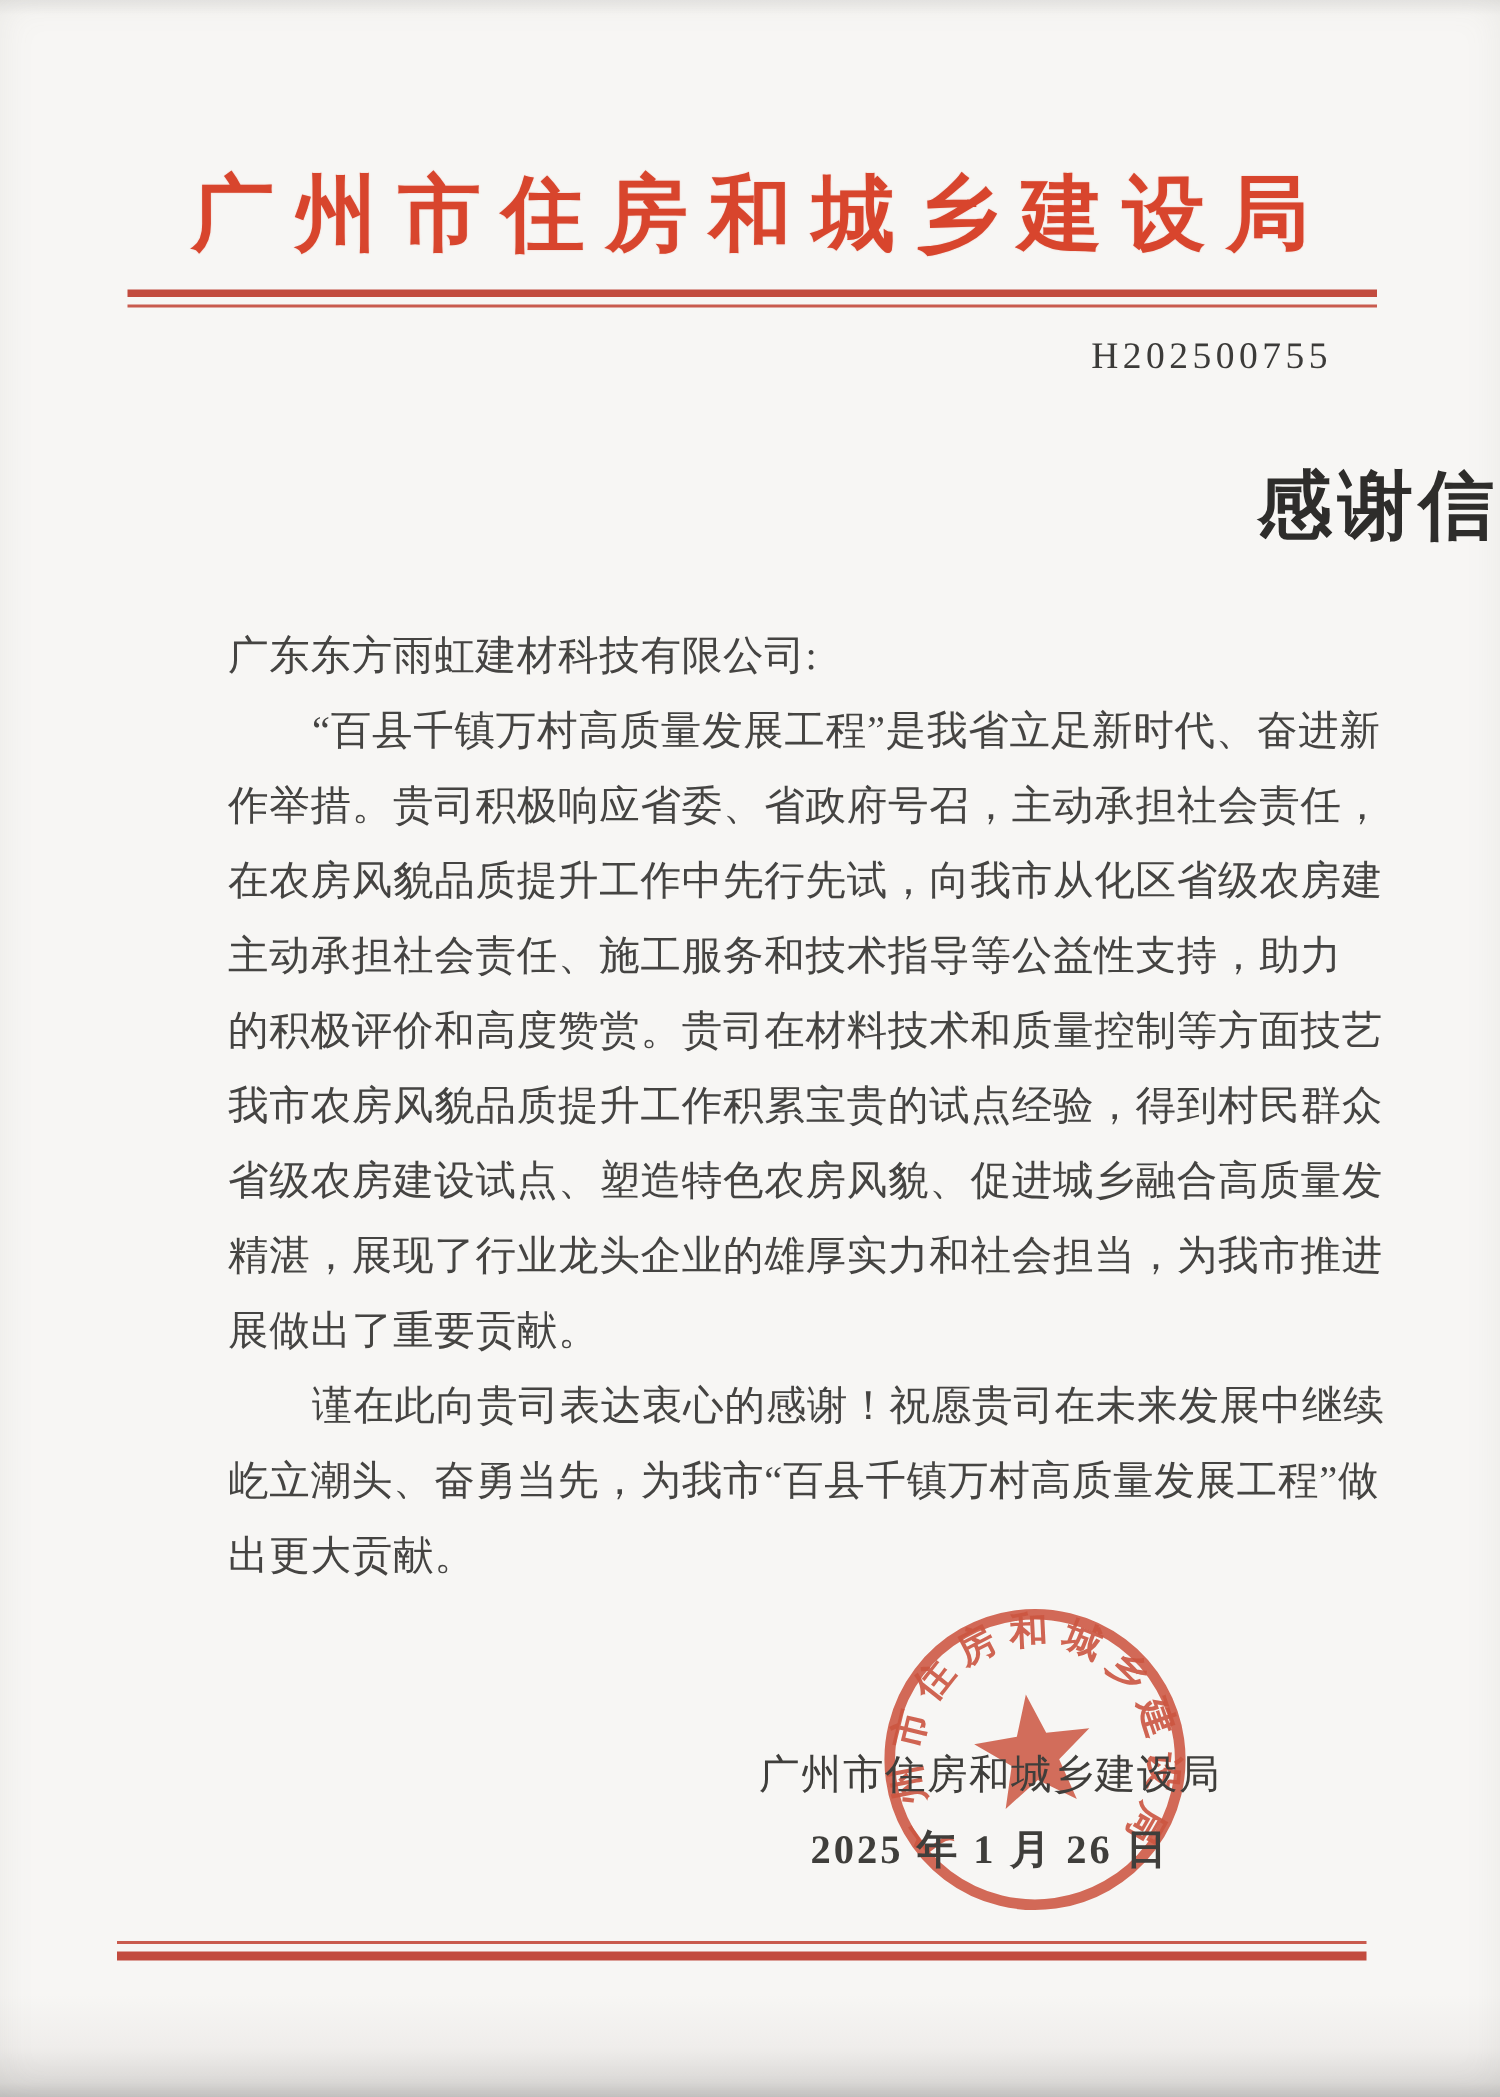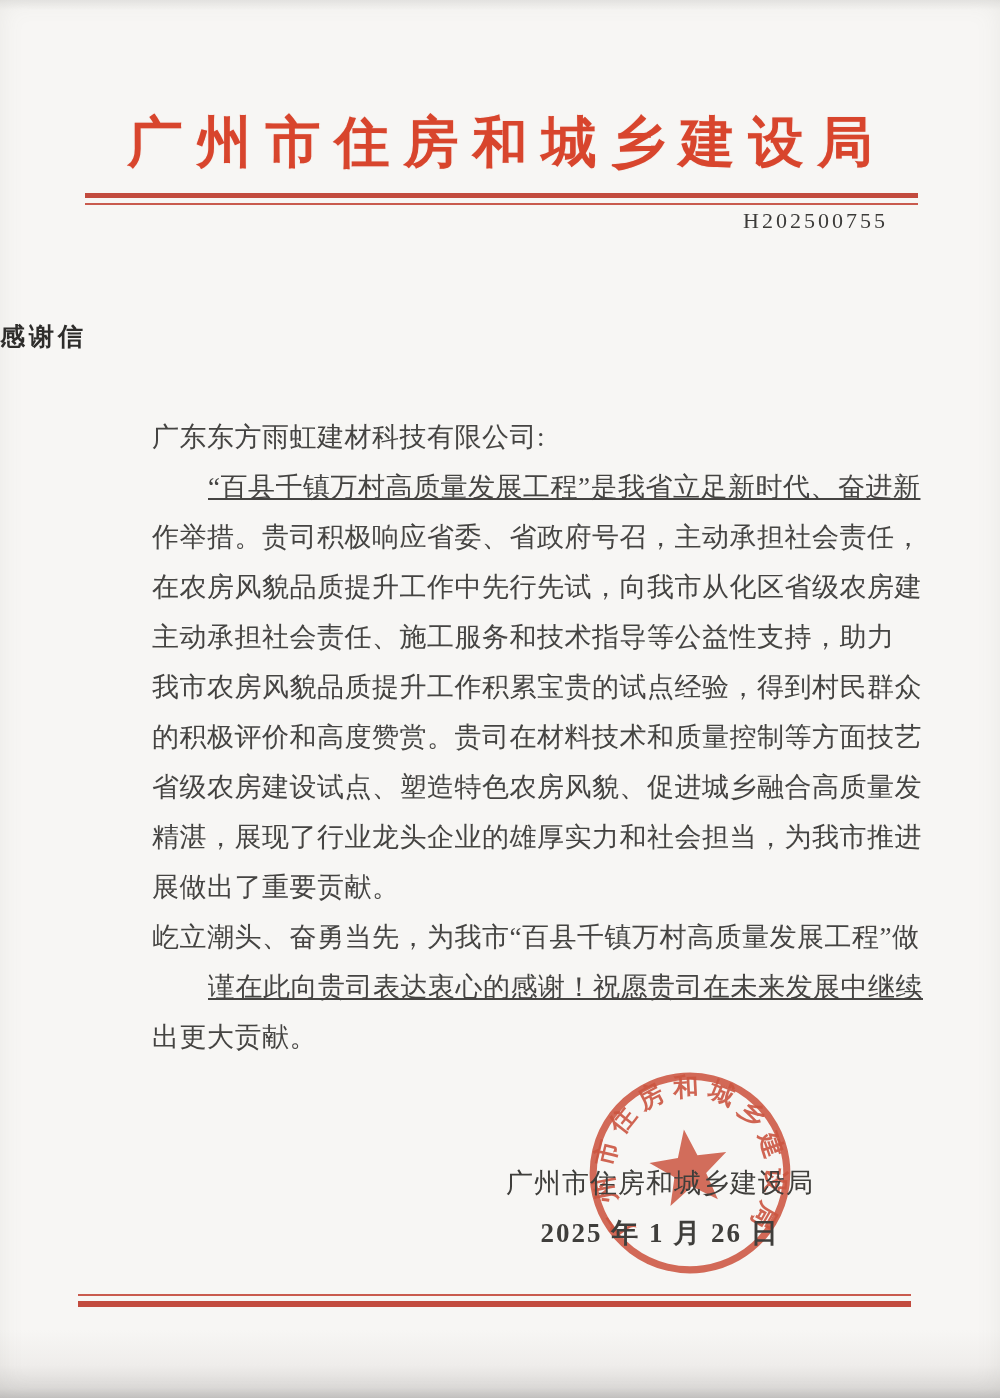--- a/index.html
+++ b/index.html
@@ -23,40 +23,40 @@
     color:#d8452d;
     line-height:66px;
     text-shadow:0 0 1px rgba(216,69,45,0.35);
   }
   .rule{position:absolute;left:85px;width:833px;background:#c24b3e;}
   .rule-top-thick{top:193px;height:5px;}
   .rule-top-thin{top:203px;height:2px;background:#c95b4e;}
   .rule-bottom-thin{top:1294px;height:2px;left:78px;background:#c95b4e;}
   .rule-bottom-thick{top:1301px;height:6px;left:78px;}
   .ref-number{
-    position:absolute;top:208px;right:112px;
-    font-size:22px;letter-spacing:3px;color:#3c3b39;
+    position:absolute;top:224px;right:112px;
+    font-size:25px;letter-spacing:3px;color:#3c3b39;
   }
   .letter-title{
-    position:absolute;top:320px;left:0;width:100%;
-    text-align:left;
-    font-size:25px;font-weight:bold;letter-spacing:4px;
+    position:absolute;top:304px;left:0;width:100%;
+    text-align:right;
+    font-size:50px;font-weight:bold;letter-spacing:4px;
     color:#2e2d2b;
   }
   .letter-body{
     position:absolute;top:412px;left:120px;width:764px;
     font-size:27px;color:#454442;
   }
   .body-line{
     height:50px;line-height:50px;
     white-space:nowrap;
     letter-spacing:0.5px;
     margin-left:32px;
   }
-  .body-line.indent{text-indent:56px;text-decoration:underline;}
+  .body-line.indent{text-indent:56px;}
   .sign-block{
     position:absolute;top:1170px;left:460px;width:400px;
     text-align:center;color:#3f3e3b;
   }
   .signature{font-size:27px;letter-spacing:1px;line-height:27px;}
   .sign-date{margin-top:23px;font-size:27px;letter-spacing:2px;line-height:27px;font-weight:bold;}
   .seal{
     position:absolute;top:1066px;left:583px;
     width:214px;height:214px;
     transform:rotate(-8deg);
@@ -78,27 +78,27 @@
 
   <div class="letter-title">感谢信</div>
 
   <div class="letter-body">
     <div class="body-line">广东东方雨虹建材科技有限公司:</div>
     <div>
         <div class="body-line indent">“百县千镇万村高质量发展工程”是我省立足新时代、奋进新</div>
         <div class="body-line">作举措。贵司积极响应省委、省政府号召，主动承担社会责任，</div>
         <div class="body-line">在农房风貌品质提升工作中先行先试，向我市从化区省级农房建</div>
         <div class="body-line">主动承担社会责任、施工服务和技术指导等公益性支持，助力</div>
+        <div class="body-line">的积极评价和高度赞赏。贵司在材料技术和质量控制等方面技艺</div>
         <div class="body-line">我市农房风貌品质提升工作积累宝贵的试点经验，得到村民群众</div>
-        <div class="body-line">的积极评价和高度赞赏。贵司在材料技术和质量控制等方面技艺</div>
         <div class="body-line">省级农房建设试点、塑造特色农房风貌、促进城乡融合高质量发</div>
         <div class="body-line">精湛，展现了行业龙头企业的雄厚实力和社会担当，为我市推进</div>
         <div class="body-line">展做出了重要贡献。</div>
+        <div class="body-line indent">谨在此向贵司表达衷心的感谢！祝愿贵司在未来发展中继续</div>
         <div class="body-line">屹立潮头、奋勇当先，为我市“百县千镇万村高质量发展工程”做</div>
-        <div class="body-line indent">谨在此向贵司表达衷心的感谢！祝愿贵司在未来发展中继续</div>
         <div class="body-line">出更大贡献。</div>
       </div>
   </div>
 
   <svg class="seal" viewBox="0 0 210 210">
     <circle cx="105" cy="105" r="95" fill="none" stroke="#cf4a33" stroke-width="7" opacity="0.88"></circle>
     <polygon points="105,62 114.7,88.65 143.04,89.64 120.69,107.10 128.51,134.36 105,118.5 81.49,134.36 89.31,107.10 66.96,89.64 95.30,88.65" fill="#cf4a33" fill-opacity="0.85"></polygon>
     <defs>
       <path id="seal-arc" d="M 44.3 150.7 A 76 76 0 1 1 155.9 161.5" fill="none"></path>
     </defs>

